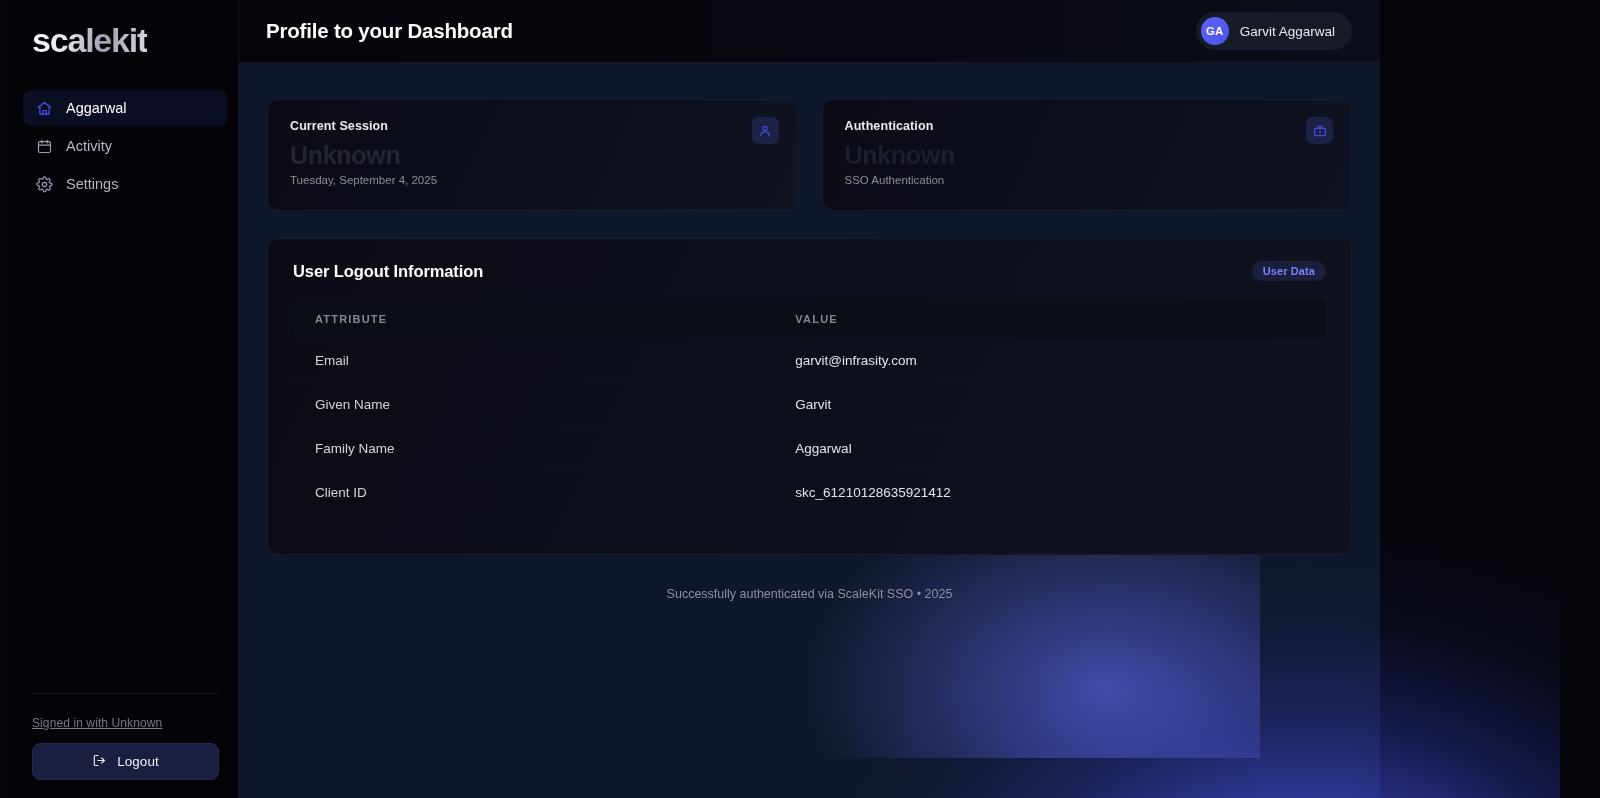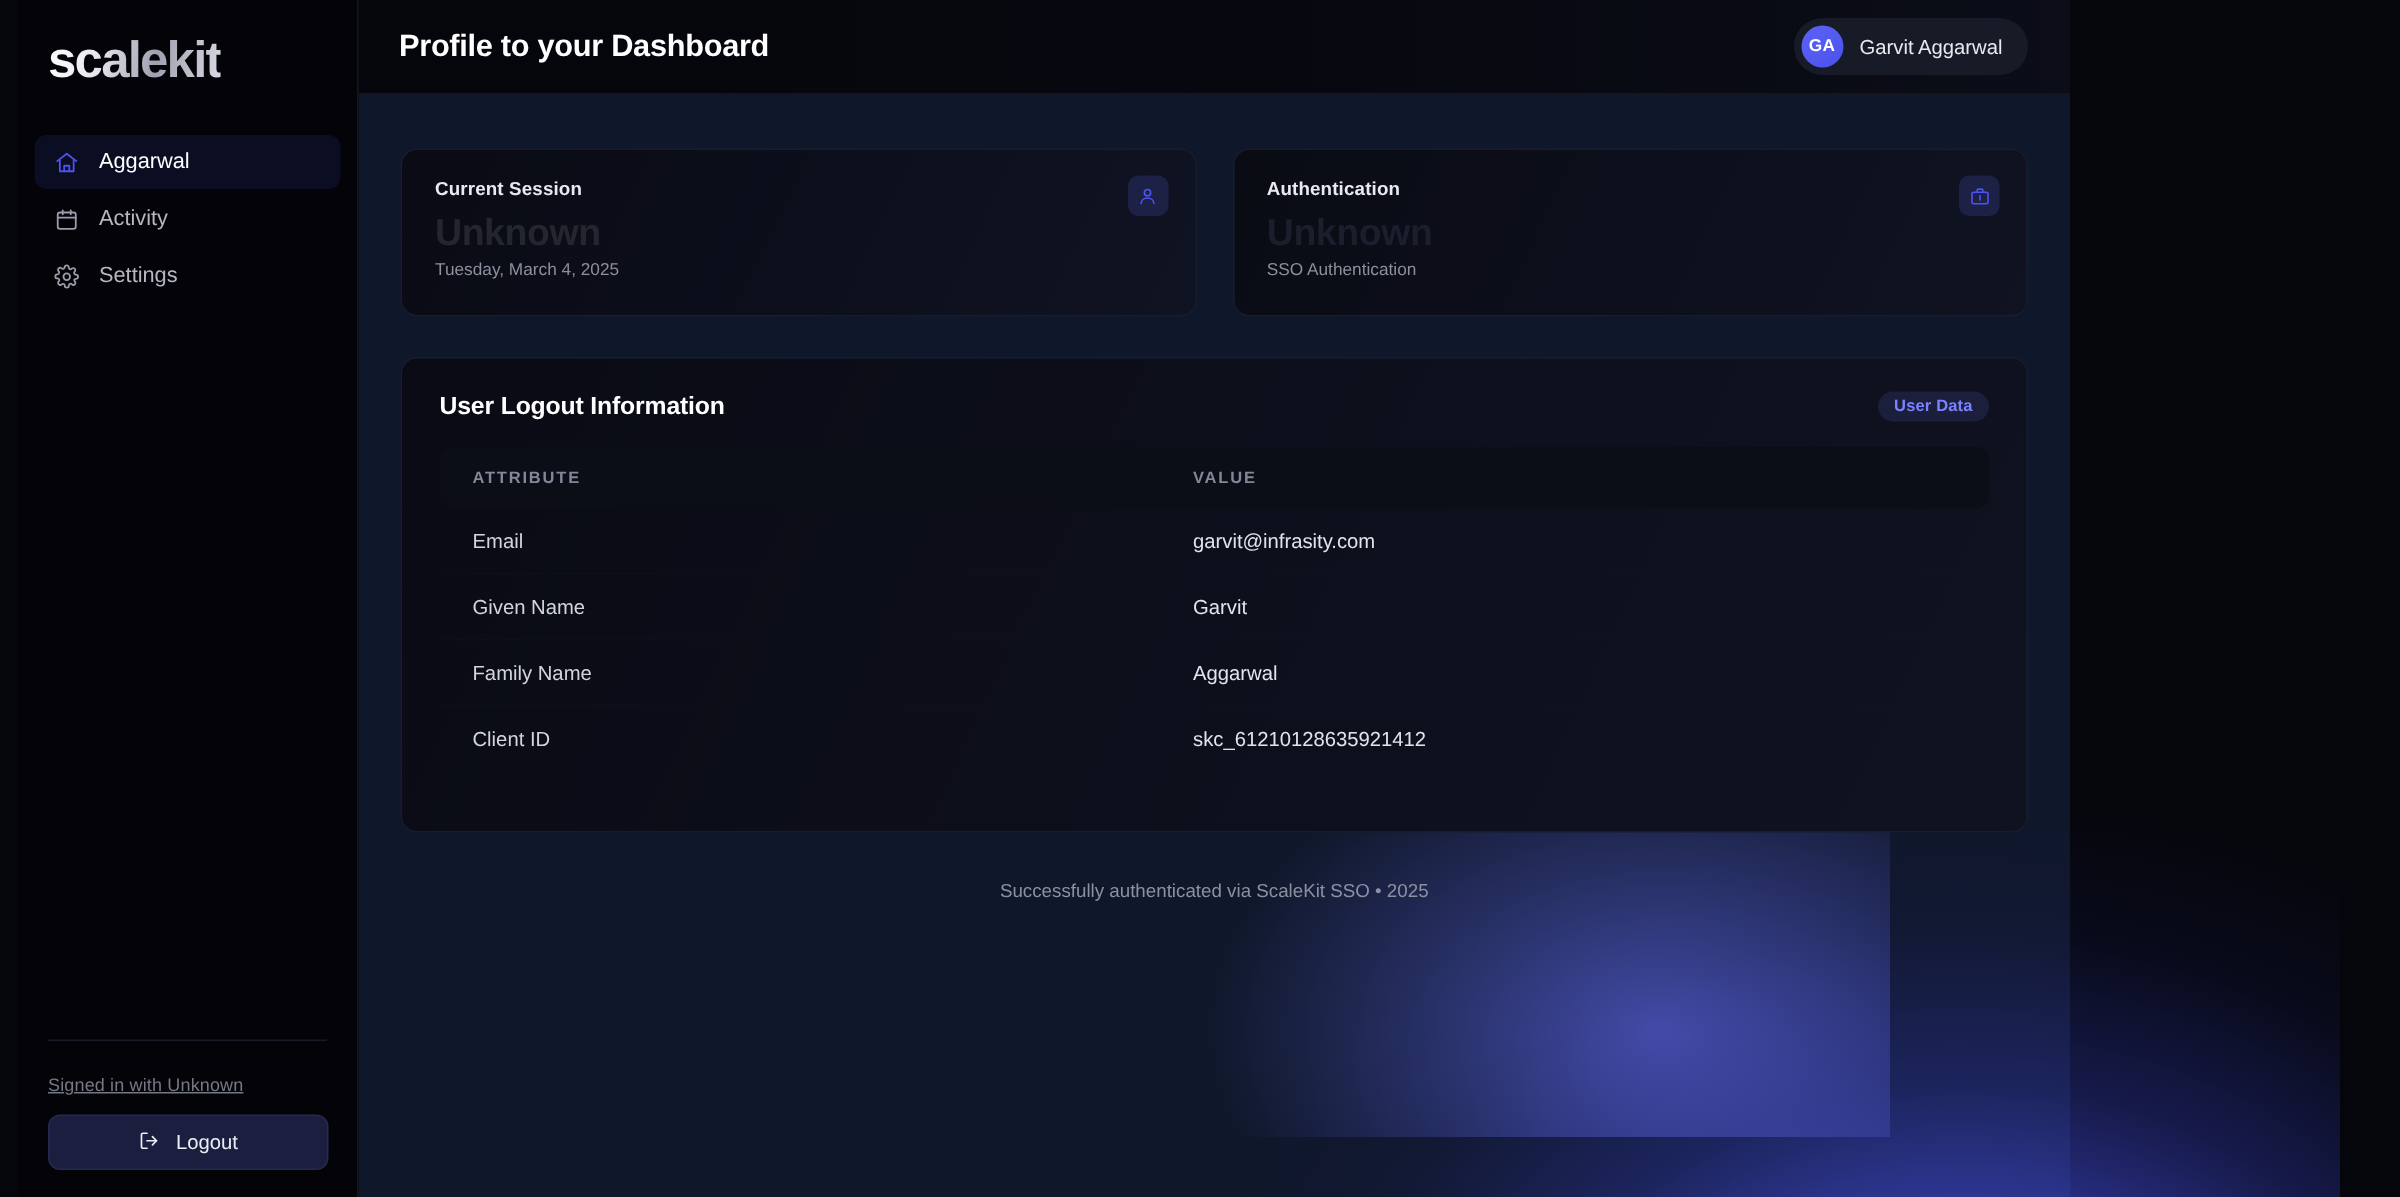--- a/index.html
+++ b/index.html
@@ -340,21 +340,21 @@
       </div>
     </header>
 
     <section class="content">
 
       <div class="stat-row">
 
         <div class="stat-card">
           <div class="stat-label">Current Session</div>
           <div class="stat-value dim-a">Unknown</div>
-          <div class="stat-sub">Tuesday, March 4, 2025</div>
+          <div class="stat-sub">Tuesday, September 4, 2025</div>
           <div class="stat-icon">
             <svg viewBox="0 0 24 24">
                 <circle cx="12" cy="7.6" r="3.6"></circle>
                 <path d="M4.8 20c0-3.8 3.2-6.2 7.2-6.2s7.2 2.4 7.2 6.2"></path>
               </svg>
           </div>
         </div>
 
         <div class="stat-card">
           <div class="stat-label">Authentication</div>

